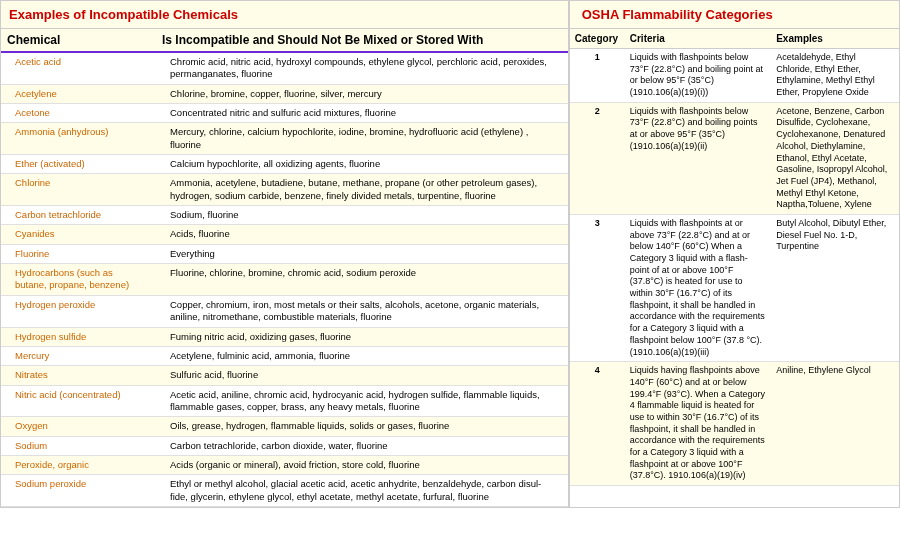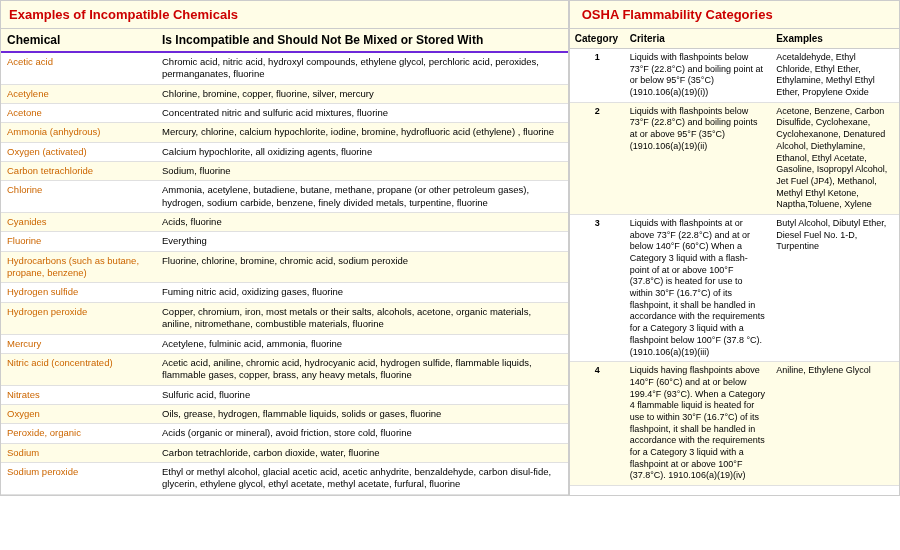--- a/index.html
+++ b/index.html
@@ -53,21 +53,21 @@
     
     .left-table tbody tr:nth-child(even) {
       background: #fffde7;
     }
     
     .left-table tbody tr:nth-child(odd) {
       background: #fff;
     }
     
     .left-table tbody td {
-      padding: 3px 6px;
+      padding: 3px 14px;
       vertical-align: top;
       font-size: 9.5px;
       color: #000;
       line-height: 1.3;
     }
     
     .left-table tbody td:first-child {
       width: 155px;
       font-weight: normal;
       color: #cc6600;
@@ -166,74 +166,74 @@
           </tr>
           <tr>
             <td>Acetone</td>
             <td>Concentrated nitric and sulfuric acid mixtures, fluorine</td>
           </tr>
           <tr>
             <td>Ammonia (anhydrous)</td>
             <td>Mercury, chlorine, calcium hypochlorite, iodine, bromine, hydrofluoric acid (ethylene) , fluorine</td>
           </tr>
           <tr>
-            <td>Oxygen (activated)</td>
+            <td>Ether (activated)</td>
             <td>Calcium hypochlorite, all oxidizing agents, fluorine</td>
+          </tr>
+          <tr>
+            <td>Chlorine</td>
+            <td>Ammonia, acetylene, butadiene, butane, methane, propane (or other petroleum gases), hydrogen, sodium carbide, benzene, finely divided metals, turpentine, fluorine</td>
           </tr>
           <tr>
             <td>Carbon tetrachloride</td>
             <td>Sodium, fluorine</td>
           </tr>
           <tr>
-            <td>Chlorine</td>
-            <td>Ammonia, acetylene, butadiene, butane, methane, propane (or other petroleum gases), hydrogen, sodium carbide, benzene, finely divided metals, turpentine, fluorine</td>
-          </tr>
-          <tr>
             <td>Cyanides</td>
             <td>Acids, fluorine</td>
           </tr>
           <tr>
             <td>Fluorine</td>
             <td>Everything</td>
           </tr>
           <tr>
             <td>Hydrocarbons (such as butane, propane, benzene)</td>
             <td>Fluorine, chlorine, bromine, chromic acid, sodium peroxide</td>
           </tr>
           <tr>
+            <td>Hydrogen peroxide</td>
+            <td>Copper, chromium, iron, most metals or their salts, alcohols, acetone, organic materials, aniline, nitromethane, combustible materials, fluorine</td>
+          </tr>
+          <tr>
             <td>Hydrogen sulfide</td>
             <td>Fuming nitric acid, oxidizing gases, fluorine</td>
           </tr>
           <tr>
-            <td>Hydrogen peroxide</td>
-            <td>Copper, chromium, iron, most metals or their salts, alcohols, acetone, organic materials, aniline, nitromethane, combustible materials, fluorine</td>
-          </tr>
-          <tr>
             <td>Mercury</td>
             <td>Acetylene, fulminic acid, ammonia, fluorine</td>
           </tr>
           <tr>
+            <td>Nitrates</td>
+            <td>Sulfuric acid, fluorine</td>
+          </tr>
+          <tr>
             <td>Nitric acid (concentrated)</td>
             <td>Acetic acid, aniline, chromic acid, hydrocyanic acid, hydrogen sulfide, flammable liquids, flammable gases, copper, brass, any heavy metals, fluorine</td>
           </tr>
           <tr>
-            <td>Nitrates</td>
-            <td>Sulfuric acid, fluorine</td>
-          </tr>
-          <tr>
             <td>Oxygen</td>
             <td>Oils, grease, hydrogen, flammable liquids, solids or gases, fluorine</td>
           </tr>
           <tr>
+            <td>Sodium</td>
+            <td>Carbon tetrachloride, carbon dioxide, water, fluorine</td>
+          </tr>
+          <tr>
             <td>Peroxide, organic</td>
             <td>Acids (organic or mineral), avoid friction, store cold, fluorine</td>
-          </tr>
-          <tr>
-            <td>Sodium</td>
-            <td>Carbon tetrachloride, carbon dioxide, water, fluorine</td>
           </tr>
           <tr>
             <td>Sodium peroxide</td>
             <td>Ethyl or methyl alcohol, glacial acetic acid, acetic anhydrite, benzaldehyde, carbon disul-fide, glycerin, ethylene glycol, ethyl acetate, methyl acetate, furfural, fluorine</td>
           </tr>
         </tbody>
     </table>
   </div>
 
   <div class="right-panel">

